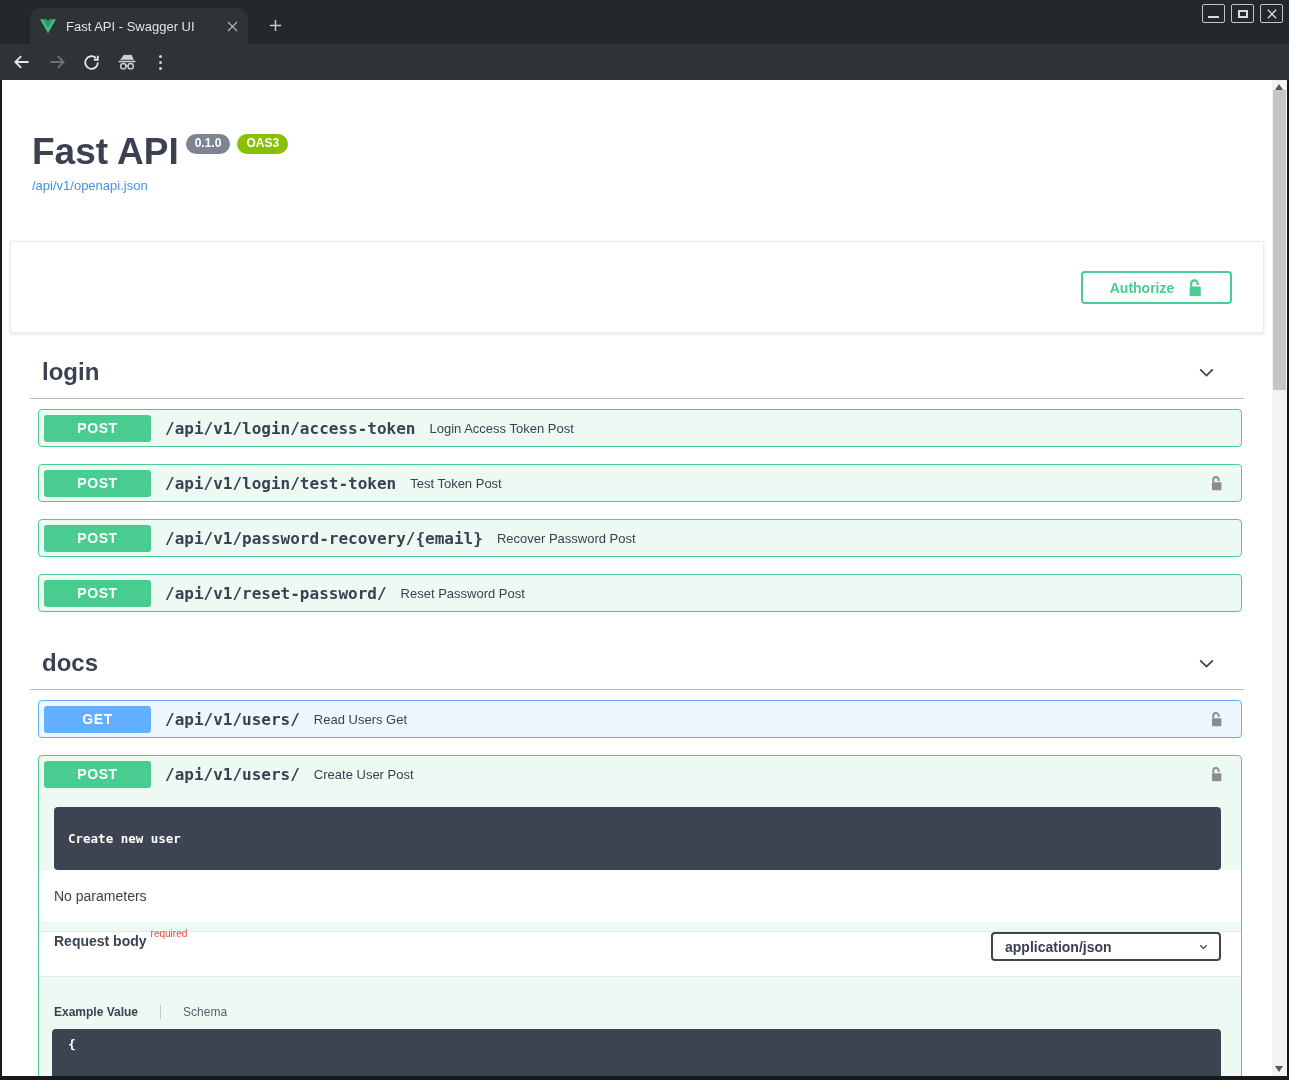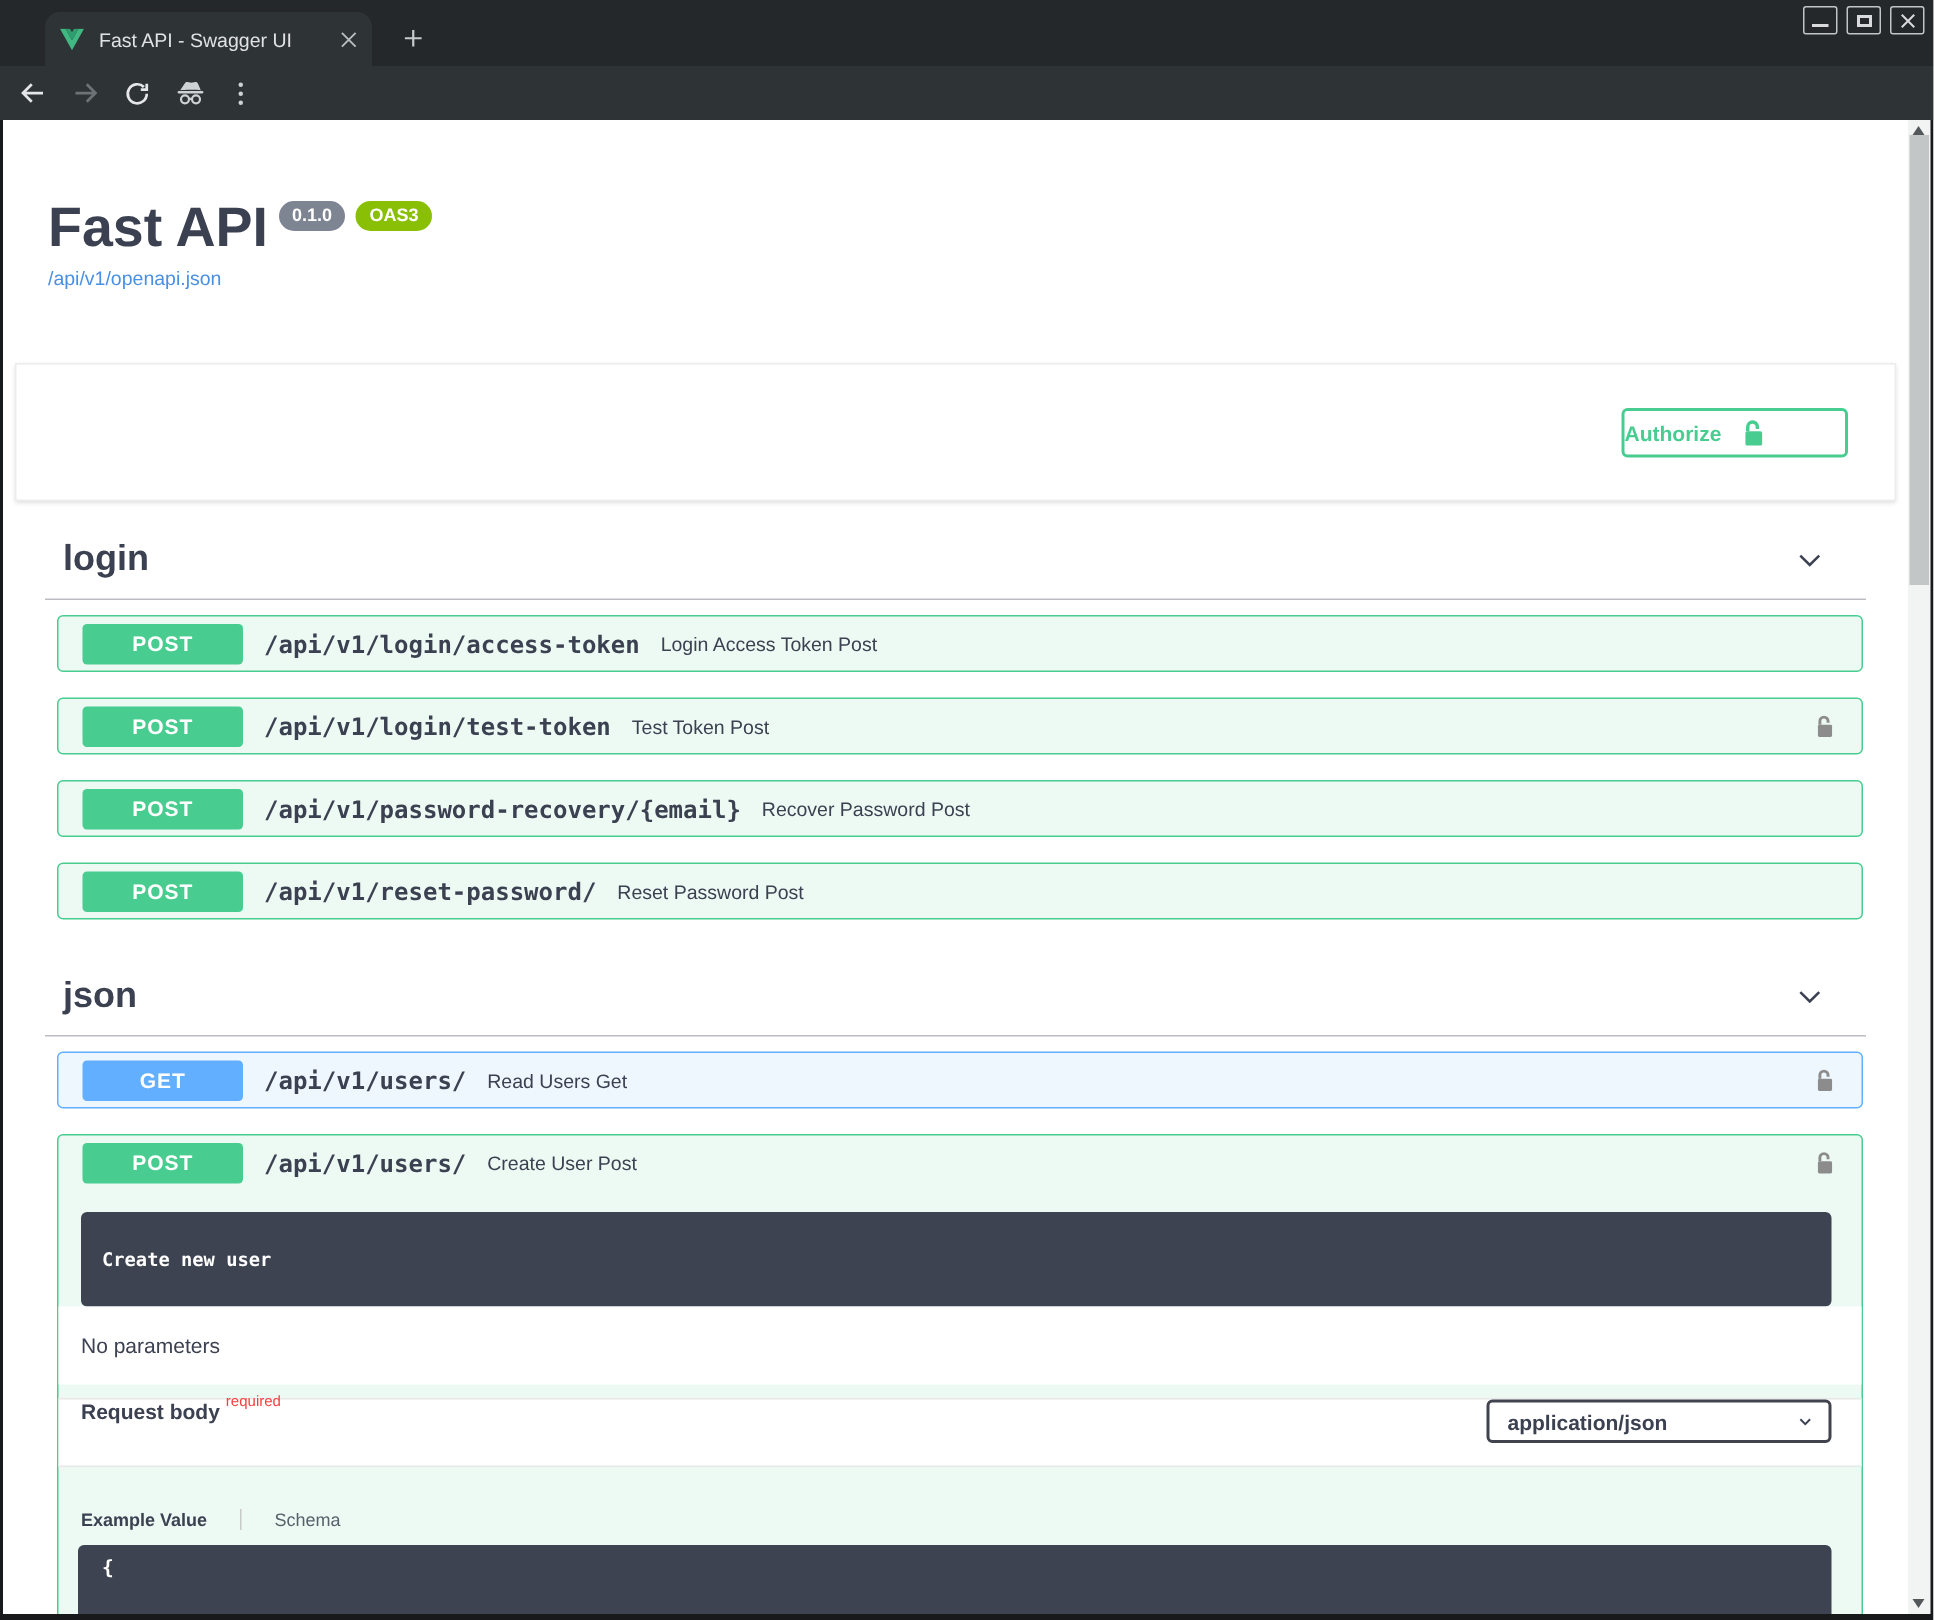--- a/index.html
+++ b/index.html
@@ -44,33 +44,33 @@
   .badges { display:flex; gap:7px; margin-top:1px; }
   .badge { font-size:12px; font-weight:bold; color:#fff; padding:3px 9px 4px; border-radius:12px; line-height:1.1; }
   .badge.version { background:#7d8492; }
   .badge.oas { background:#89bf04; }
   .spec-link { display:inline-block; margin-top:8px; font-size:13px; color:#4990e2; text-decoration:none; }
 
   .scheme-container { margin:47px 8px 0; height:92px; background:#fff; border:1px solid #ececec;
                       box-shadow:0 1px 3px rgba(0,0,0,.12); position:relative; }
   .authorize-btn { position:absolute; right:31px; top:29px; width:151px; height:33px; background:#fff;
                    border:2px solid #49cc90; border-radius:4px; color:#49cc90; font-weight:bold; font-size:14px;
-                   display:flex; align-items:center; gap:13px; cursor:pointer; }
+                   display:flex; align-items:center; justify-content:center; gap:13px; cursor:pointer; }
 
   .section { margin:0 28px; }
   .section-header { display:flex; align-items:center; justify-content:space-between;
                     padding:25px 27px 12px 12px; border-bottom:1px solid rgba(59,65,81,.35); cursor:pointer; }
   .section.users .section-header { padding-top:20px; }
   .section-title { font-size:24px; font-weight:bold; color:#3b4151; }
   .ops { padding-top:10px; }
 
   .opblock { margin:0 0 17px 8px; width:1204px; border:1px solid; border-radius:4px; }
   .opblock.post { border-color:#49cc90; background:#edfaf4; }
   .opblock.get  { border-color:#61affe; background:#eff7fe; }
-  .op-head { display:flex; align-items:center; height:36px; padding:0 10px 0 16px; gap:14px; cursor:pointer; }
+  .op-head { display:flex; align-items:center; height:36px; padding:0 10px 0 5px; gap:14px; cursor:pointer; }
   .method-badge { width:107px; height:27px; border-radius:3px; color:#fff; font-weight:bold; font-size:14px;
                   display:flex; align-items:center; justify-content:center; letter-spacing:.6px; flex:none; }
   .opblock.post .method-badge { background:#49cc90; }
   .opblock.get  .method-badge { background:#61affe; }
   .op-path { font-family:"DejaVu Sans Mono", monospace; font-weight:bold; font-size:16px; color:#3b4151; }
   .op-summary { font-size:13px; color:#3b4151; }
   .lock { margin-left:auto; margin-right:8px; display:flex; cursor:pointer; }
 
   .op-body { padding-bottom:60px; }
   .op-desc { margin:15px 20px 0 15px; background:#3d4350; border-radius:4px; color:#fff;
@@ -238,21 +238,21 @@
             <span class="method-badge">POST</span>
             <span class="op-path">/api/v1/reset-password/</span>
             <span class="op-summary">Reset Password Post</span>
           </div>
         </div>
       </div>
     </div>
 
     <div class="section users">
       <div class="section-header">
-        <span class="section-title">json</span>
+        <span class="section-title">docs</span>
         <span class="icon-btn">
           <svg width="21" height="21" viewBox="0 0 20 20" fill="none" stroke="#3b4151" stroke-width="1.6">
               <path d="M4 7l6 6 6-6"></path>
             </svg>
         </span>
       </div>
       <div class="ops">
         <div class="opblock get">
           <div class="op-head">
             <span class="method-badge">GET</span>

